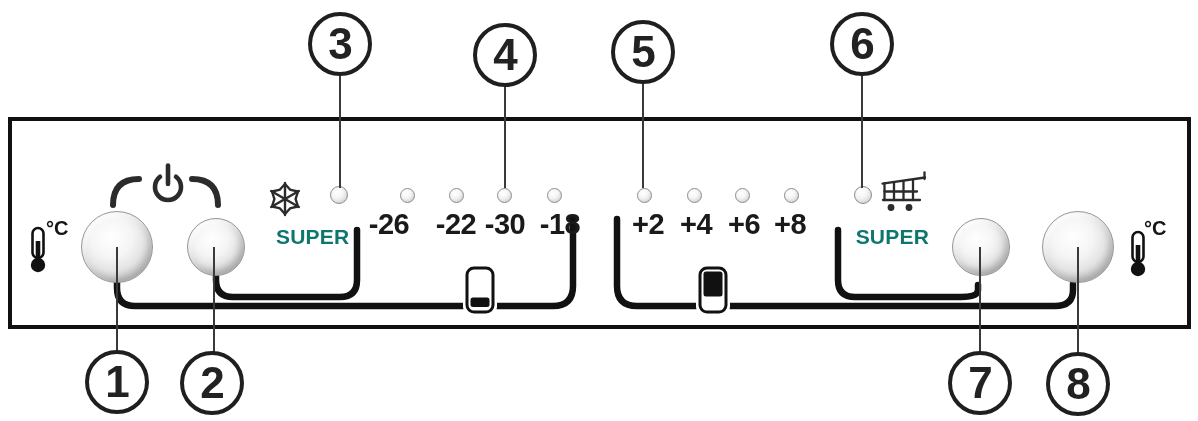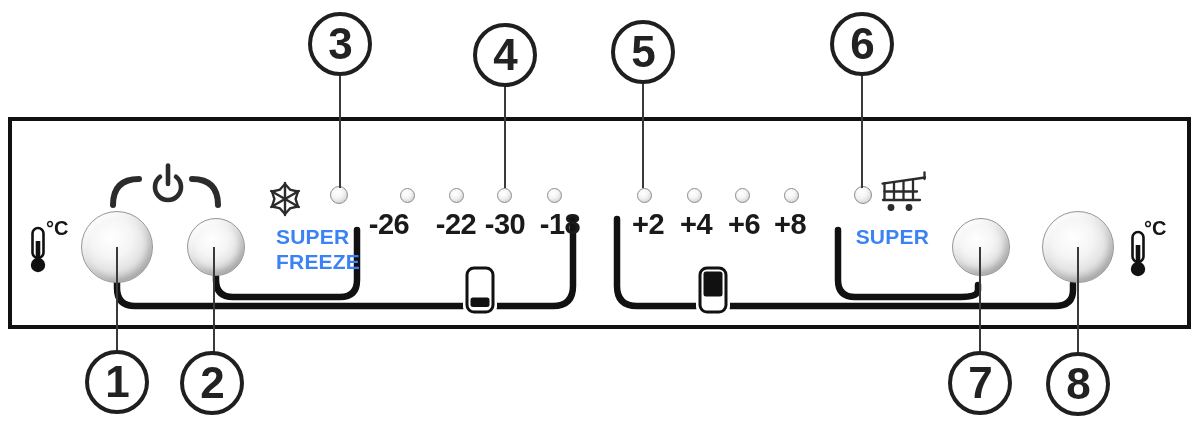--- a/index.html
+++ b/index.html
@@ -29,21 +29,21 @@
     background:#fff;box-sizing:border-box;z-index:5;
     display:flex;align-items:center;justify-content:center;
     font-size:44px;font-weight:bold;color:#222;letter-spacing:-1px;
   }
   .temp{
     position:absolute;top:208px;transform:translateX(-50%);z-index:5;
     font-size:29px;font-weight:bold;color:#1a1a1a;letter-spacing:-0.5px;white-space:nowrap;
   }
   .superlabel{
     position:absolute;top:224px;z-index:5;font-size:21px;font-weight:bold;
-    line-height:25px;color:#3b82f6;letter-spacing:0.2px;
+    line-height:25px;color:#0f766e;letter-spacing:0.2px;
   }
   .unit{
     position:absolute;top:217px;z-index:5;font-size:20px;font-weight:bold;color:#151515;
   }
   .icon{position:absolute;z-index:5;}
 </style>
 </head>
 <body>
 
 <div class="stage">
@@ -134,21 +134,20 @@
   <div class="temp" style="left:456px;">-22</div>
   <div class="temp" style="left:505px;">-30</div>
   <div class="temp" style="left:560px;">-18</div>
   <div class="temp" style="left:648px;">+2</div>
   <div class="temp" style="left:696px;">+4</div>
   <div class="temp" style="left:744px;">+6</div>
   <div class="temp" style="left:790px;">+8</div>
 
   <div class="superlabel" style="left:276px;text-align:left;">
     <div>SUPER</div>
-    <div>FREEZE</div>
   </div>
   <div class="superlabel" style="left:829px;width:100px;text-align:right;">
     <div>SUPER</div>
   </div>
 
   <span class="unit" style="left:46px;">°C</span>
   <span class="unit" style="left:1144px;">°C</span>
 
   <svg class="icon" style="left:30px;top:226px;" width="17" height="48" viewBox="0 0 17 48">
     <rect x="2.5" y="2" width="11" height="30" rx="5.5" fill="#fff" stroke="#111" stroke-width="2.6"></rect>

